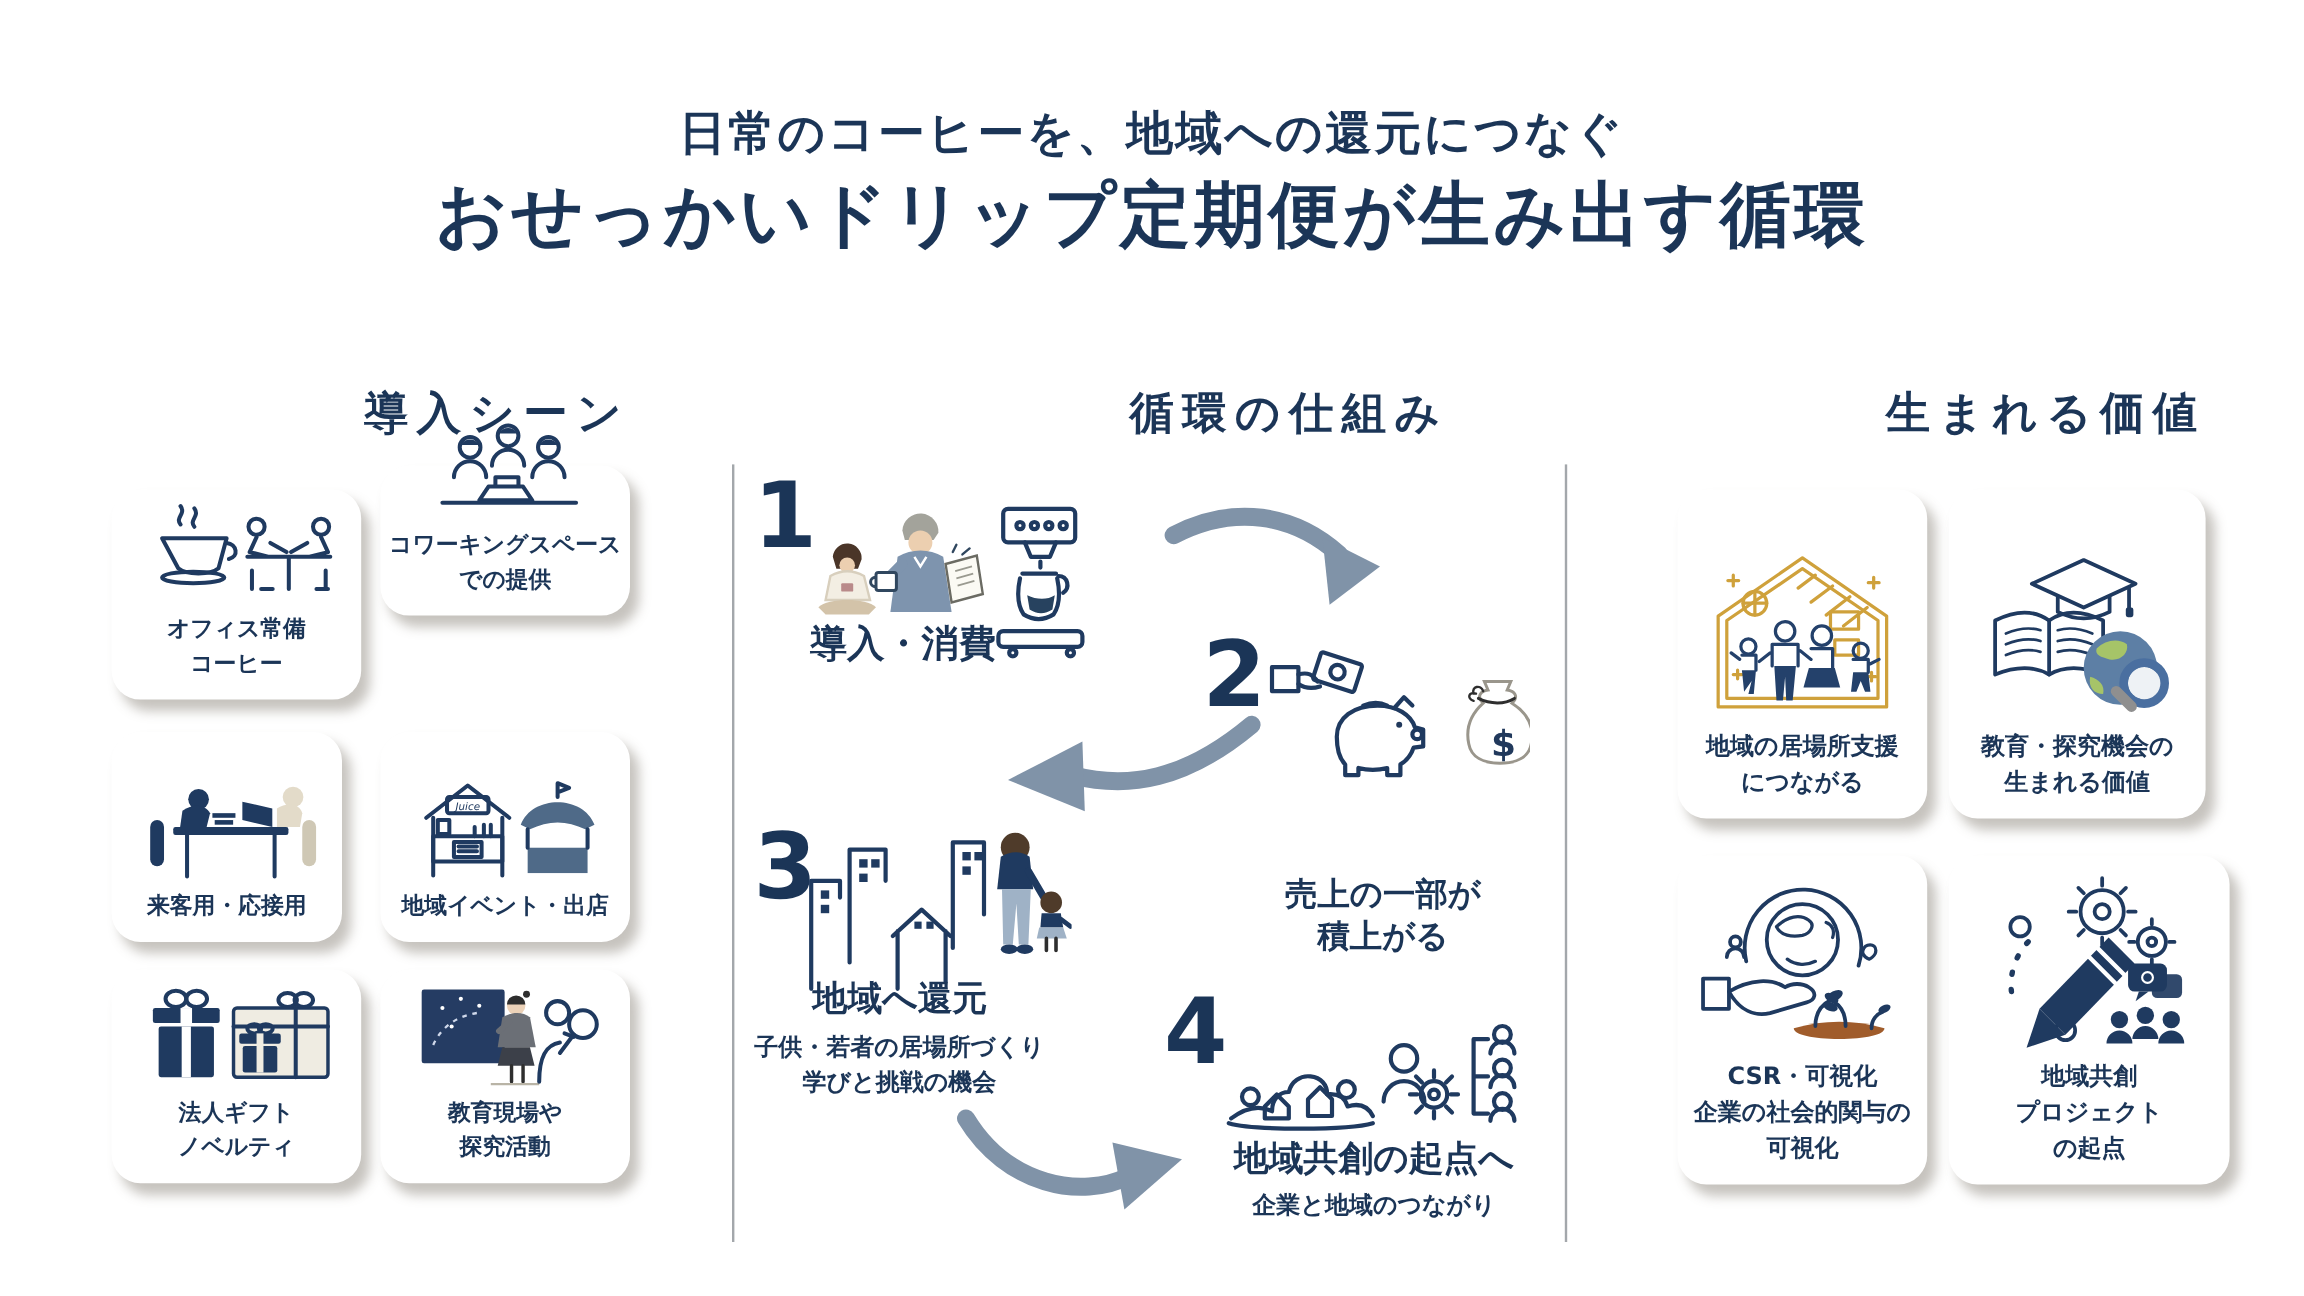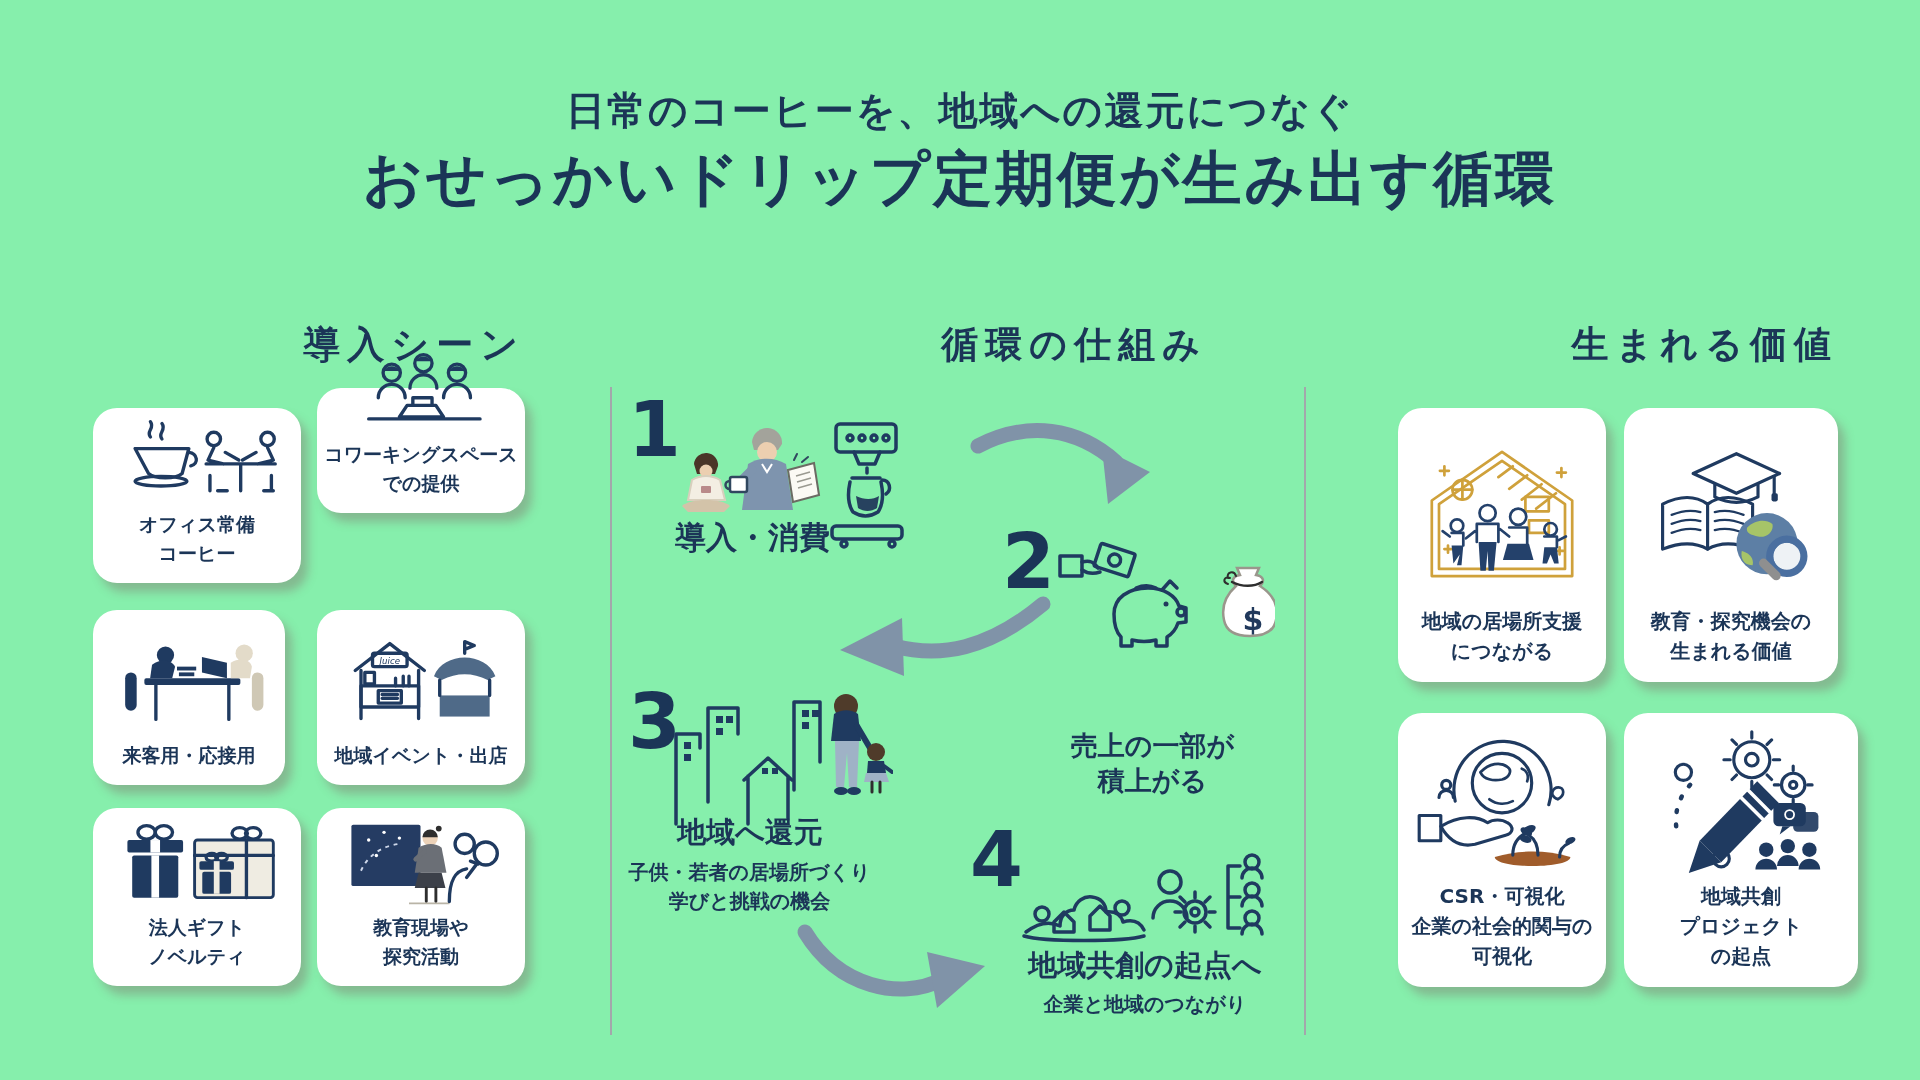--- a/index.html
+++ b/index.html
@@ -1,32 +1,32 @@
 <!DOCTYPE html>
 <html><head>
 <meta charset="utf-8">
 <style>
   html,body { margin:0; padding:0; background:#e9e6df; }
   .canvas {
-    position:relative; width:1920px; height:1080px; background:#86efac;
+    position:relative; width:1920px; height:1080px; background:#ffffff;
     font-family:"DejaVu Sans","Liberation Sans",sans-serif; color:#1b3557; overflow:hidden;
   }
   .abs { position:absolute; }
   .hdr-sub { top:84px; left:0; width:100%; text-align:center;
              font-size:39px; font-weight:700; letter-spacing:2px; }
   .hdr-title { top:140px; left:0; width:100%; text-align:center;
                font-size:59px; font-weight:800; letter-spacing:3px; }
   .sec-head { top:320px; text-align:right; font-size:37px; font-weight:800; letter-spacing:7px; }
   .card {
     position:absolute; background:#ffffff; border-radius:24px;
     box-shadow:7px 9px 10px rgba(128,122,110,0.45);
     display:flex; flex-direction:column; align-items:center; justify-content:flex-end;
     padding:14px 6px 16px; box-sizing:border-box;
   }
-  .card .icon { flex:1; display:flex; align-items:center; justify-content:center; width:100%; }
+  .card .icon { flex:1; display:flex; align-items:flex-end; justify-content:center; width:100%; }
   .card .lbl { font-size:19px; font-weight:700; line-height:1.5; text-align:center; white-space:nowrap; }
   .vcard .lbl { font-size:20px; }
   .num { position:absolute; font-size:76px; font-weight:800; line-height:1; color:#1b3557; }
   .step-lbl { position:absolute; font-weight:800; text-align:center; line-height:1.3; }
   .step-sub { position:absolute; font-weight:700; text-align:center; font-size:20px; line-height:1.45; }
   .vline { position:absolute; width:2px; background:#a3a7ab; top:387px; height:648px; }
   svg .ln { fill:none; stroke:#1f3a60; stroke-width:3.5; stroke-linecap:round; stroke-linejoin:round; }
   svg .fl { fill:#1f3a60; stroke:none; }
   svg .gd { fill:none; stroke:#cfa13b; stroke-width:3; stroke-linecap:round; stroke-linejoin:round; }
 </style>

